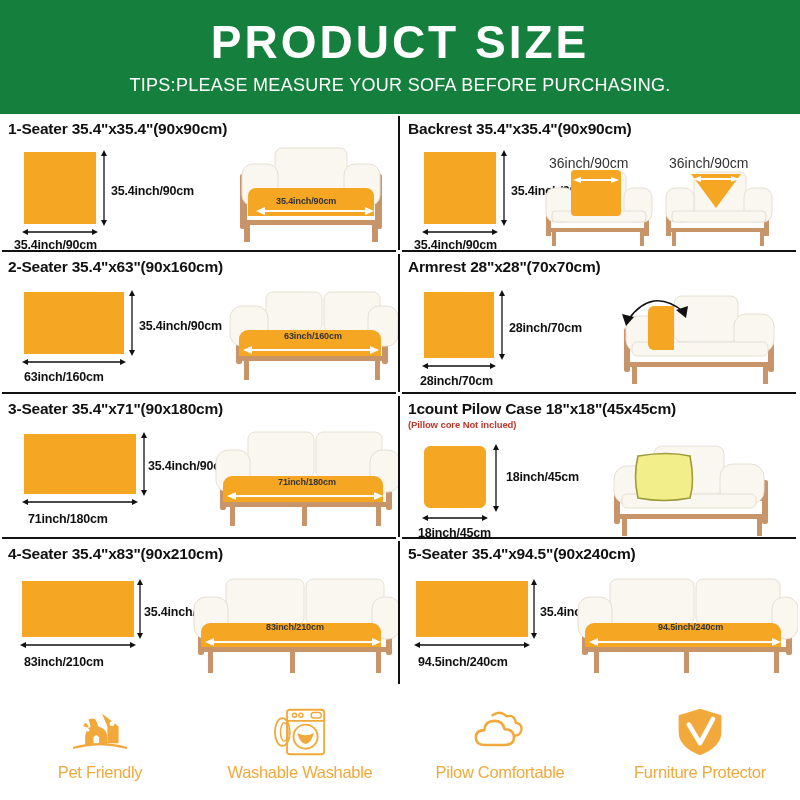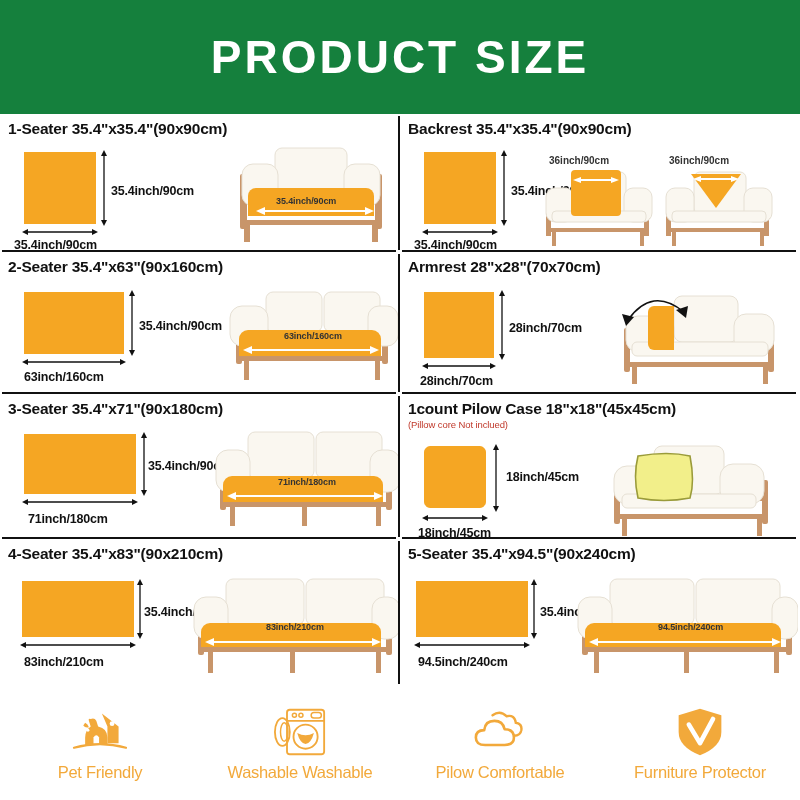--- a/index.html
+++ b/index.html
@@ -40,42 +40,42 @@
   }
   .cell.bborder::before {
     content: ""; position: absolute; left: 2px; right: 4px; bottom: 0;
     height: 2px; background: #111;
   }
   .cell-title {
     font-size: 15.5px; font-weight: 700; color: #111;
     letter-spacing: -.2px; white-space: nowrap;
   }
   .cell-note {
-    font-size: 9.5px; font-weight: 400; color: #C0392B;
+    font-size: 9.5px; font-weight: 700; color: #C0392B;
     margin-top: 1px; letter-spacing: -.1px;
   }
 
   .cell-body { position: relative; height: 100%; }
   .swatch {
     background: #F5A623; position: absolute; left: 0; top: 0;
   }
   .swatch.pillow {
     border-radius: 6px;
     clip-path: polygon(6% 0%, 94% 0%, 100% 6%, 100% 94%, 94% 100%, 6% 100%, 0% 94%, 0% 6%);
   }
   .dim-label {
     position: absolute; font-size: 12.5px; font-weight: 700;
     color: #111; white-space: nowrap; letter-spacing: -.2px;
   }
   .seat-label {
     position: absolute; font-size: 9px; font-weight: 700;
     color: #333; white-space: nowrap; letter-spacing: -.1px;
   }
   .top-label {
-    position: absolute; font-size: 10px; font-weight: 700;
+    position: absolute; font-size: 14px; font-weight: 400;
     color: #333; white-space: nowrap;
   }
 
   
   .features {
     position: absolute; left: 0; right: 0; top: 688px; height: 112px;
     display: grid; grid-template-columns: repeat(4, 1fr);
     align-items: center; background: #fff;
   }
   .feature {
@@ -88,20 +88,21 @@
     letter-spacing: -.3px; white-space: nowrap;
   }
 </style>
 </head>
 <body>
 
 <div class="page">
 
   <div class="header">
     <div class="header-title">PRODUCT SIZE</div>
+    <div class="header-sub">TIPS:PLEASE MEASURE YOUR SOFA BEFORE PURCHASING.</div>
   </div>
 
   <div class="grid">
 
     <div class="cell rborder bborder">
       <div class="cell-title">1-Seater 35.4"x35.4"(90x90cm)</div>
       <div class="cell-body">
         <svg width="220" height="108" viewBox="0 0 220 108" style="position:absolute;left:4px;top:8px;">
           <rect x="12" y="6" width="72" height="72" fill="#F5A623"></rect>
           <g stroke="#111" stroke-width="1.3" fill="none">

